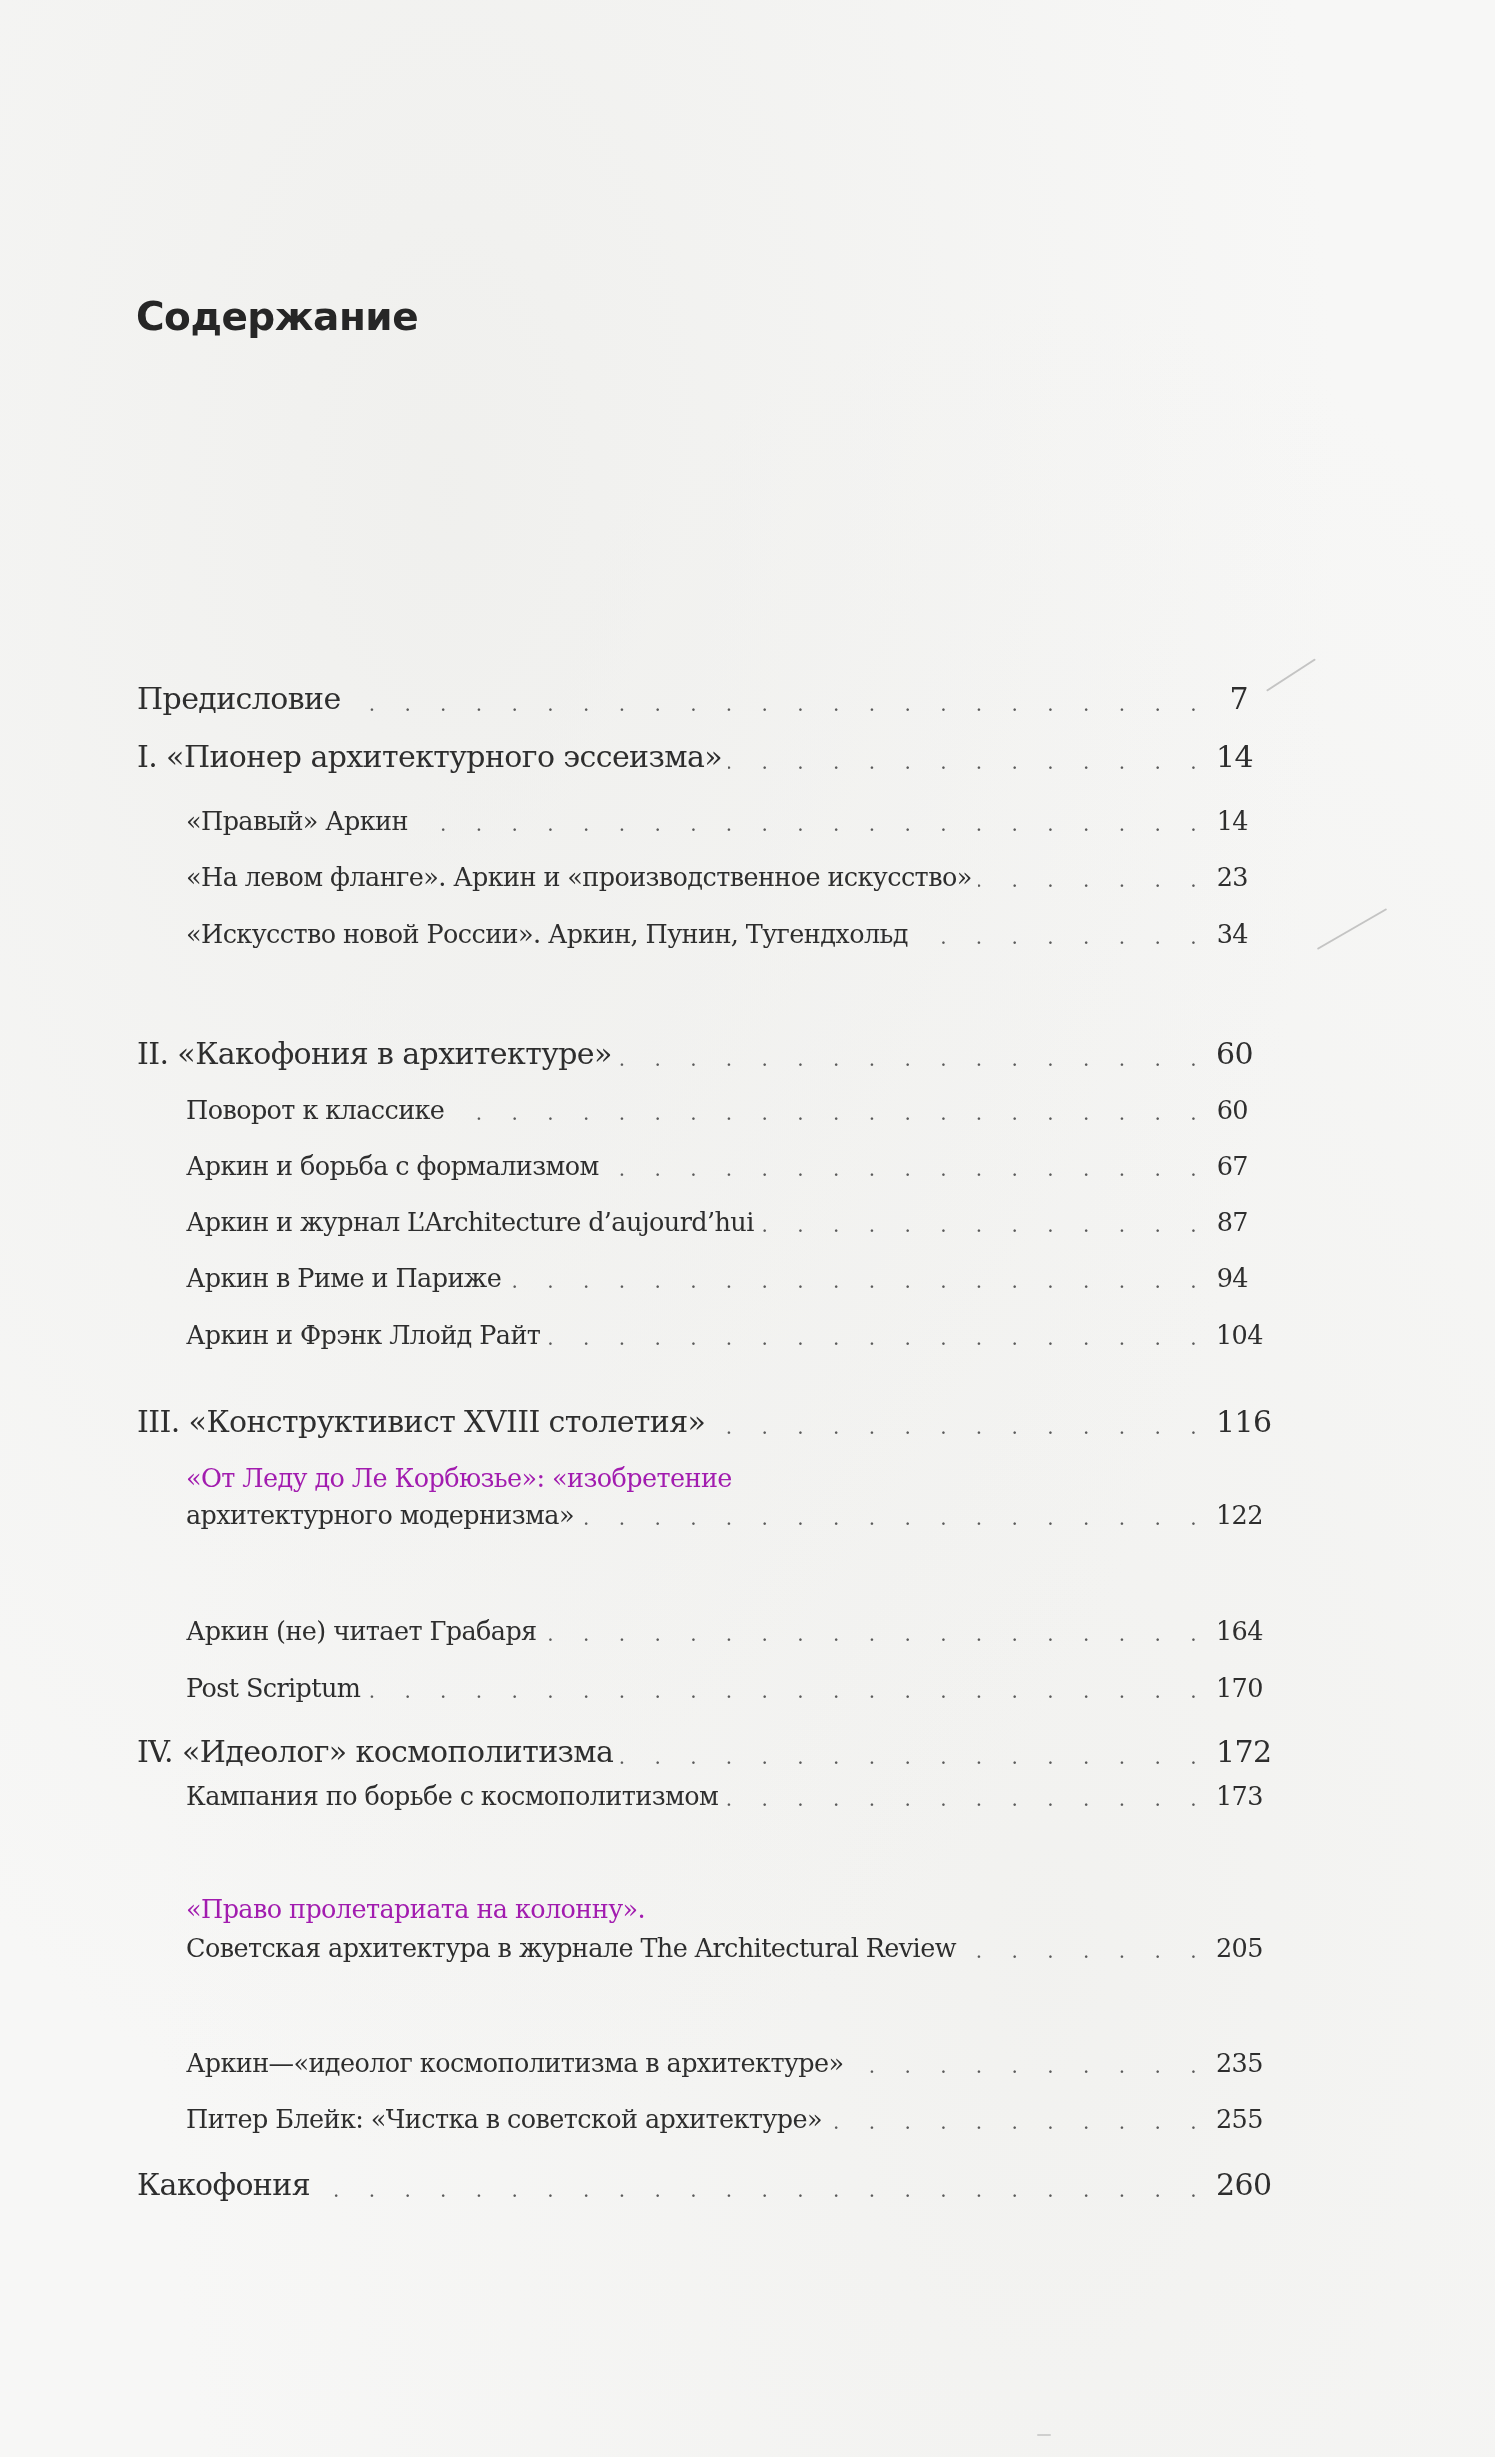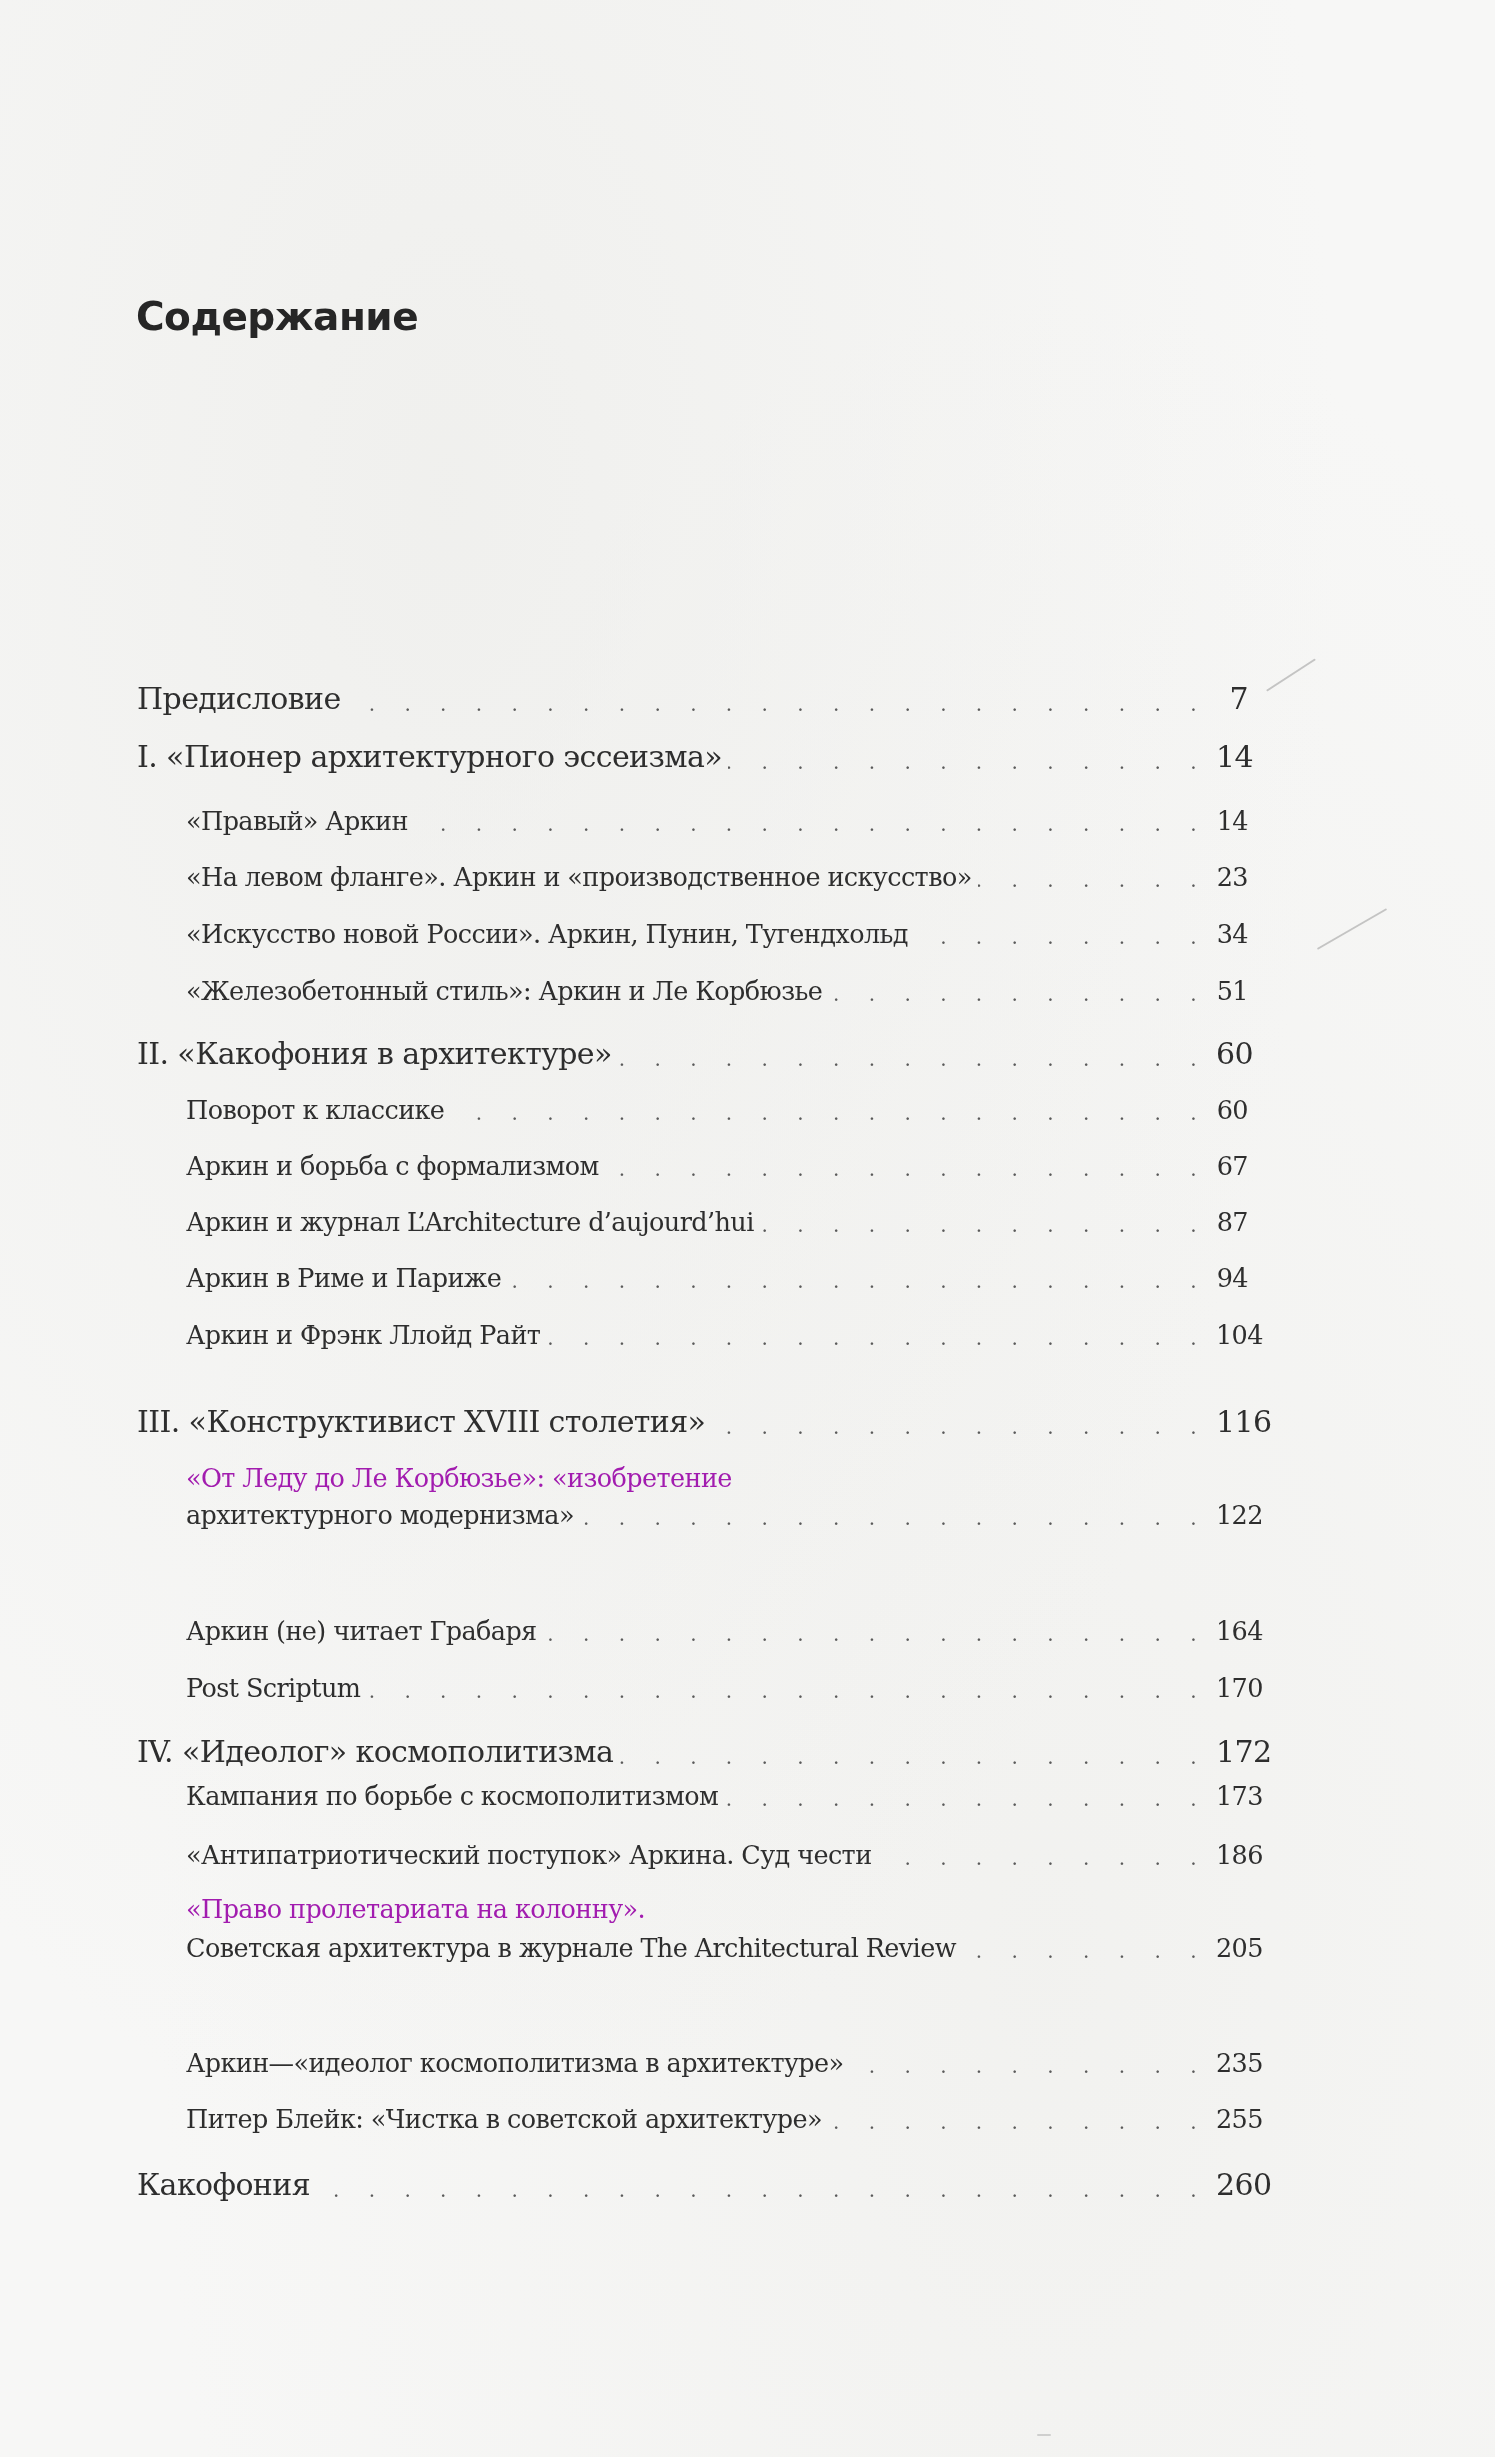--- a/index.html
+++ b/index.html
@@ -72,25 +72,20 @@
   <div class="entry l2" style="top:846px">
     <span class="title">«На левом фланге». Аркин и «производственное искусство»</span>
     <span class="dots"></span>
     <span class="page-num">23</span>
   </div>
   <div class="entry l2" style="top:903px">
     <span class="title">«Искусство новой России». Аркин, Пунин, Тугендхольд</span>
     <span class="dots"></span>
     <span class="page-num">34</span>
   </div>
-  <div class="entry l2" style="top:960px">
-    <span class="title">«Железобетонный стиль»: Аркин и Ле Корбюзье</span>
-    <span class="dots"></span>
-    <span class="page-num">51</span>
-  </div>
 
   <div class="entry l1" style="top:1020px">
     <span class="title">II. «Какофония в архитектуре»</span>
     <span class="dots"></span>
     <span class="page-num">60</span>
   </div>
   <div class="entry l2" style="top:1079px">
     <span class="title">Поворот к классике</span>
     <span class="dots"></span>
     <span class="page-num">60</span>
@@ -141,25 +136,20 @@
   <div class="entry l1" style="top:1718px">
     <span class="title">IV. «Идеолог» космополитизма</span>
     <span class="dots"></span>
     <span class="page-num">172</span>
   </div>
   <div class="entry l2" style="top:1765px">
     <span class="title">Кампания по борьбе с космополитизмом</span>
     <span class="dots"></span>
     <span class="page-num">173</span>
   </div>
-  <div class="entry l2" style="top:1824px">
-    <span class="title">«Антипатриотический поступок» Аркина. Суд чести</span>
-    <span class="dots"></span>
-    <span class="page-num">186</span>
-  </div>
   <div class="multi-first" style="top:1878px">«Право пролетариата на колонну».</div>
   <div class="entry l2" style="top:1917px">
     <span class="title">Советская архитектура в журнале The Architectural Review</span>
     <span class="dots"></span>
     <span class="page-num">205</span>
   </div>
   <div class="entry l2" style="top:2032px">
     <span class="title">Аркин—«идеолог космополитизма в архитектуре»</span>
     <span class="dots"></span>
     <span class="page-num">235</span>

